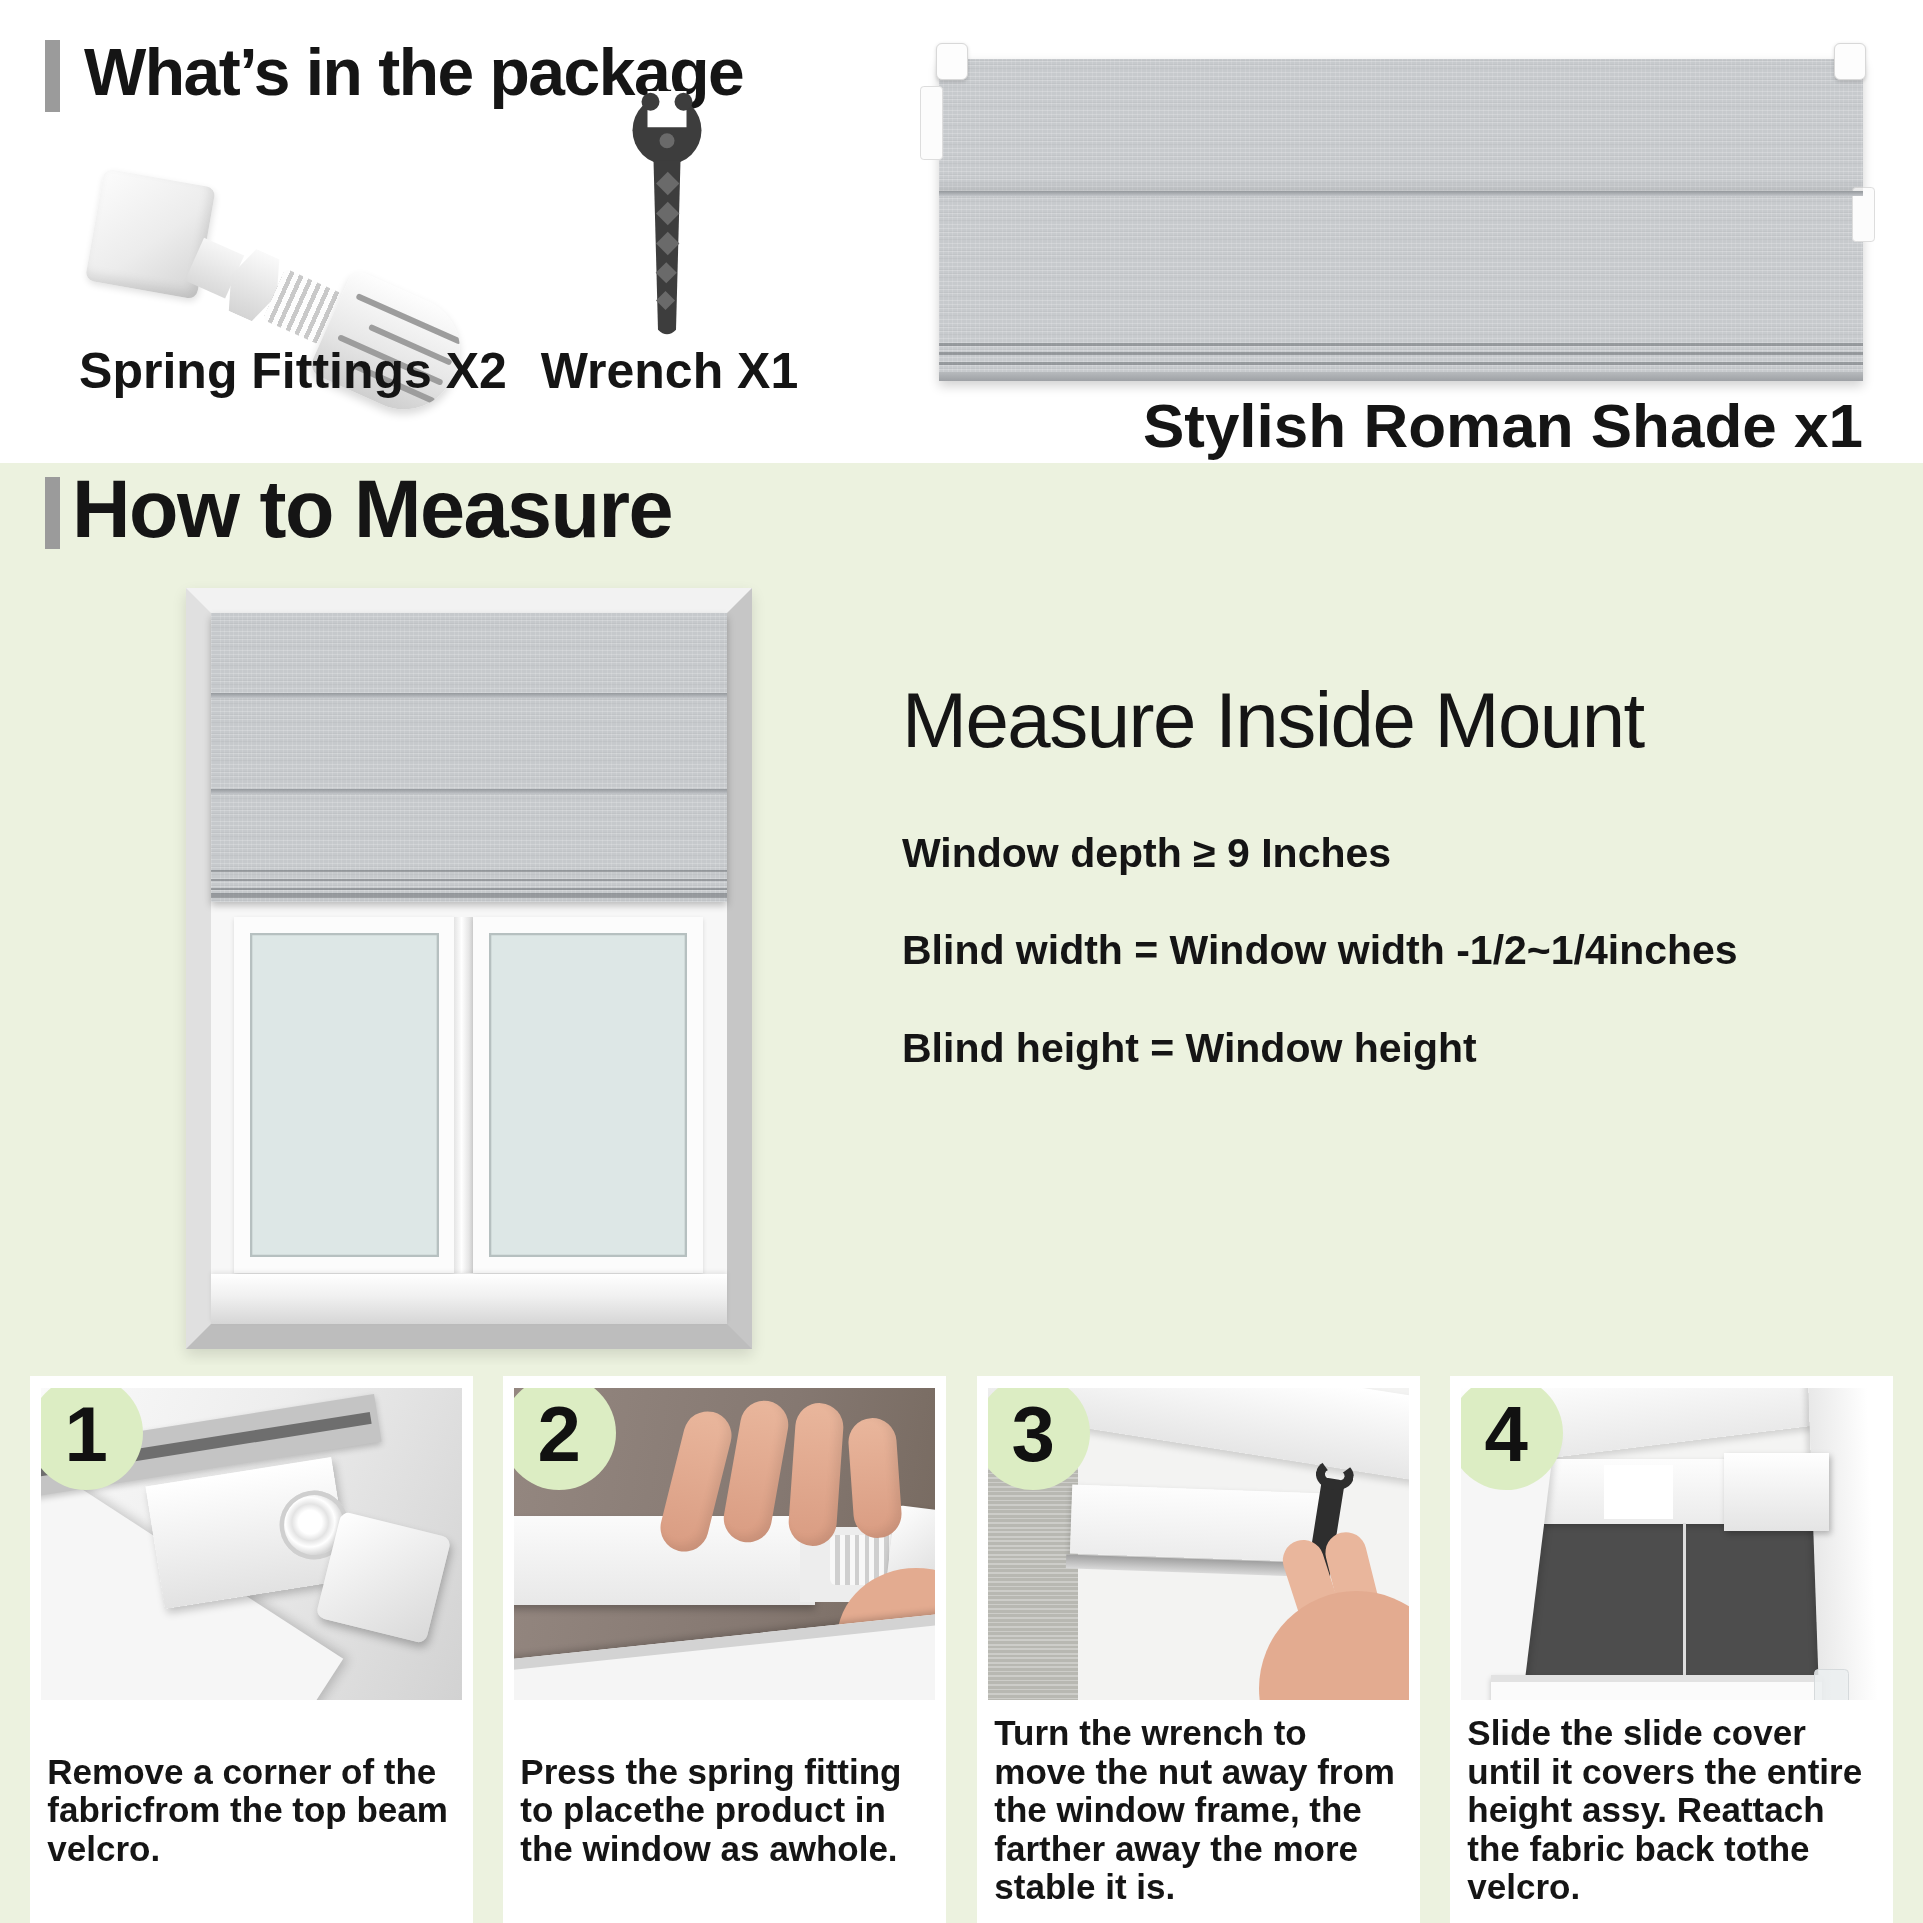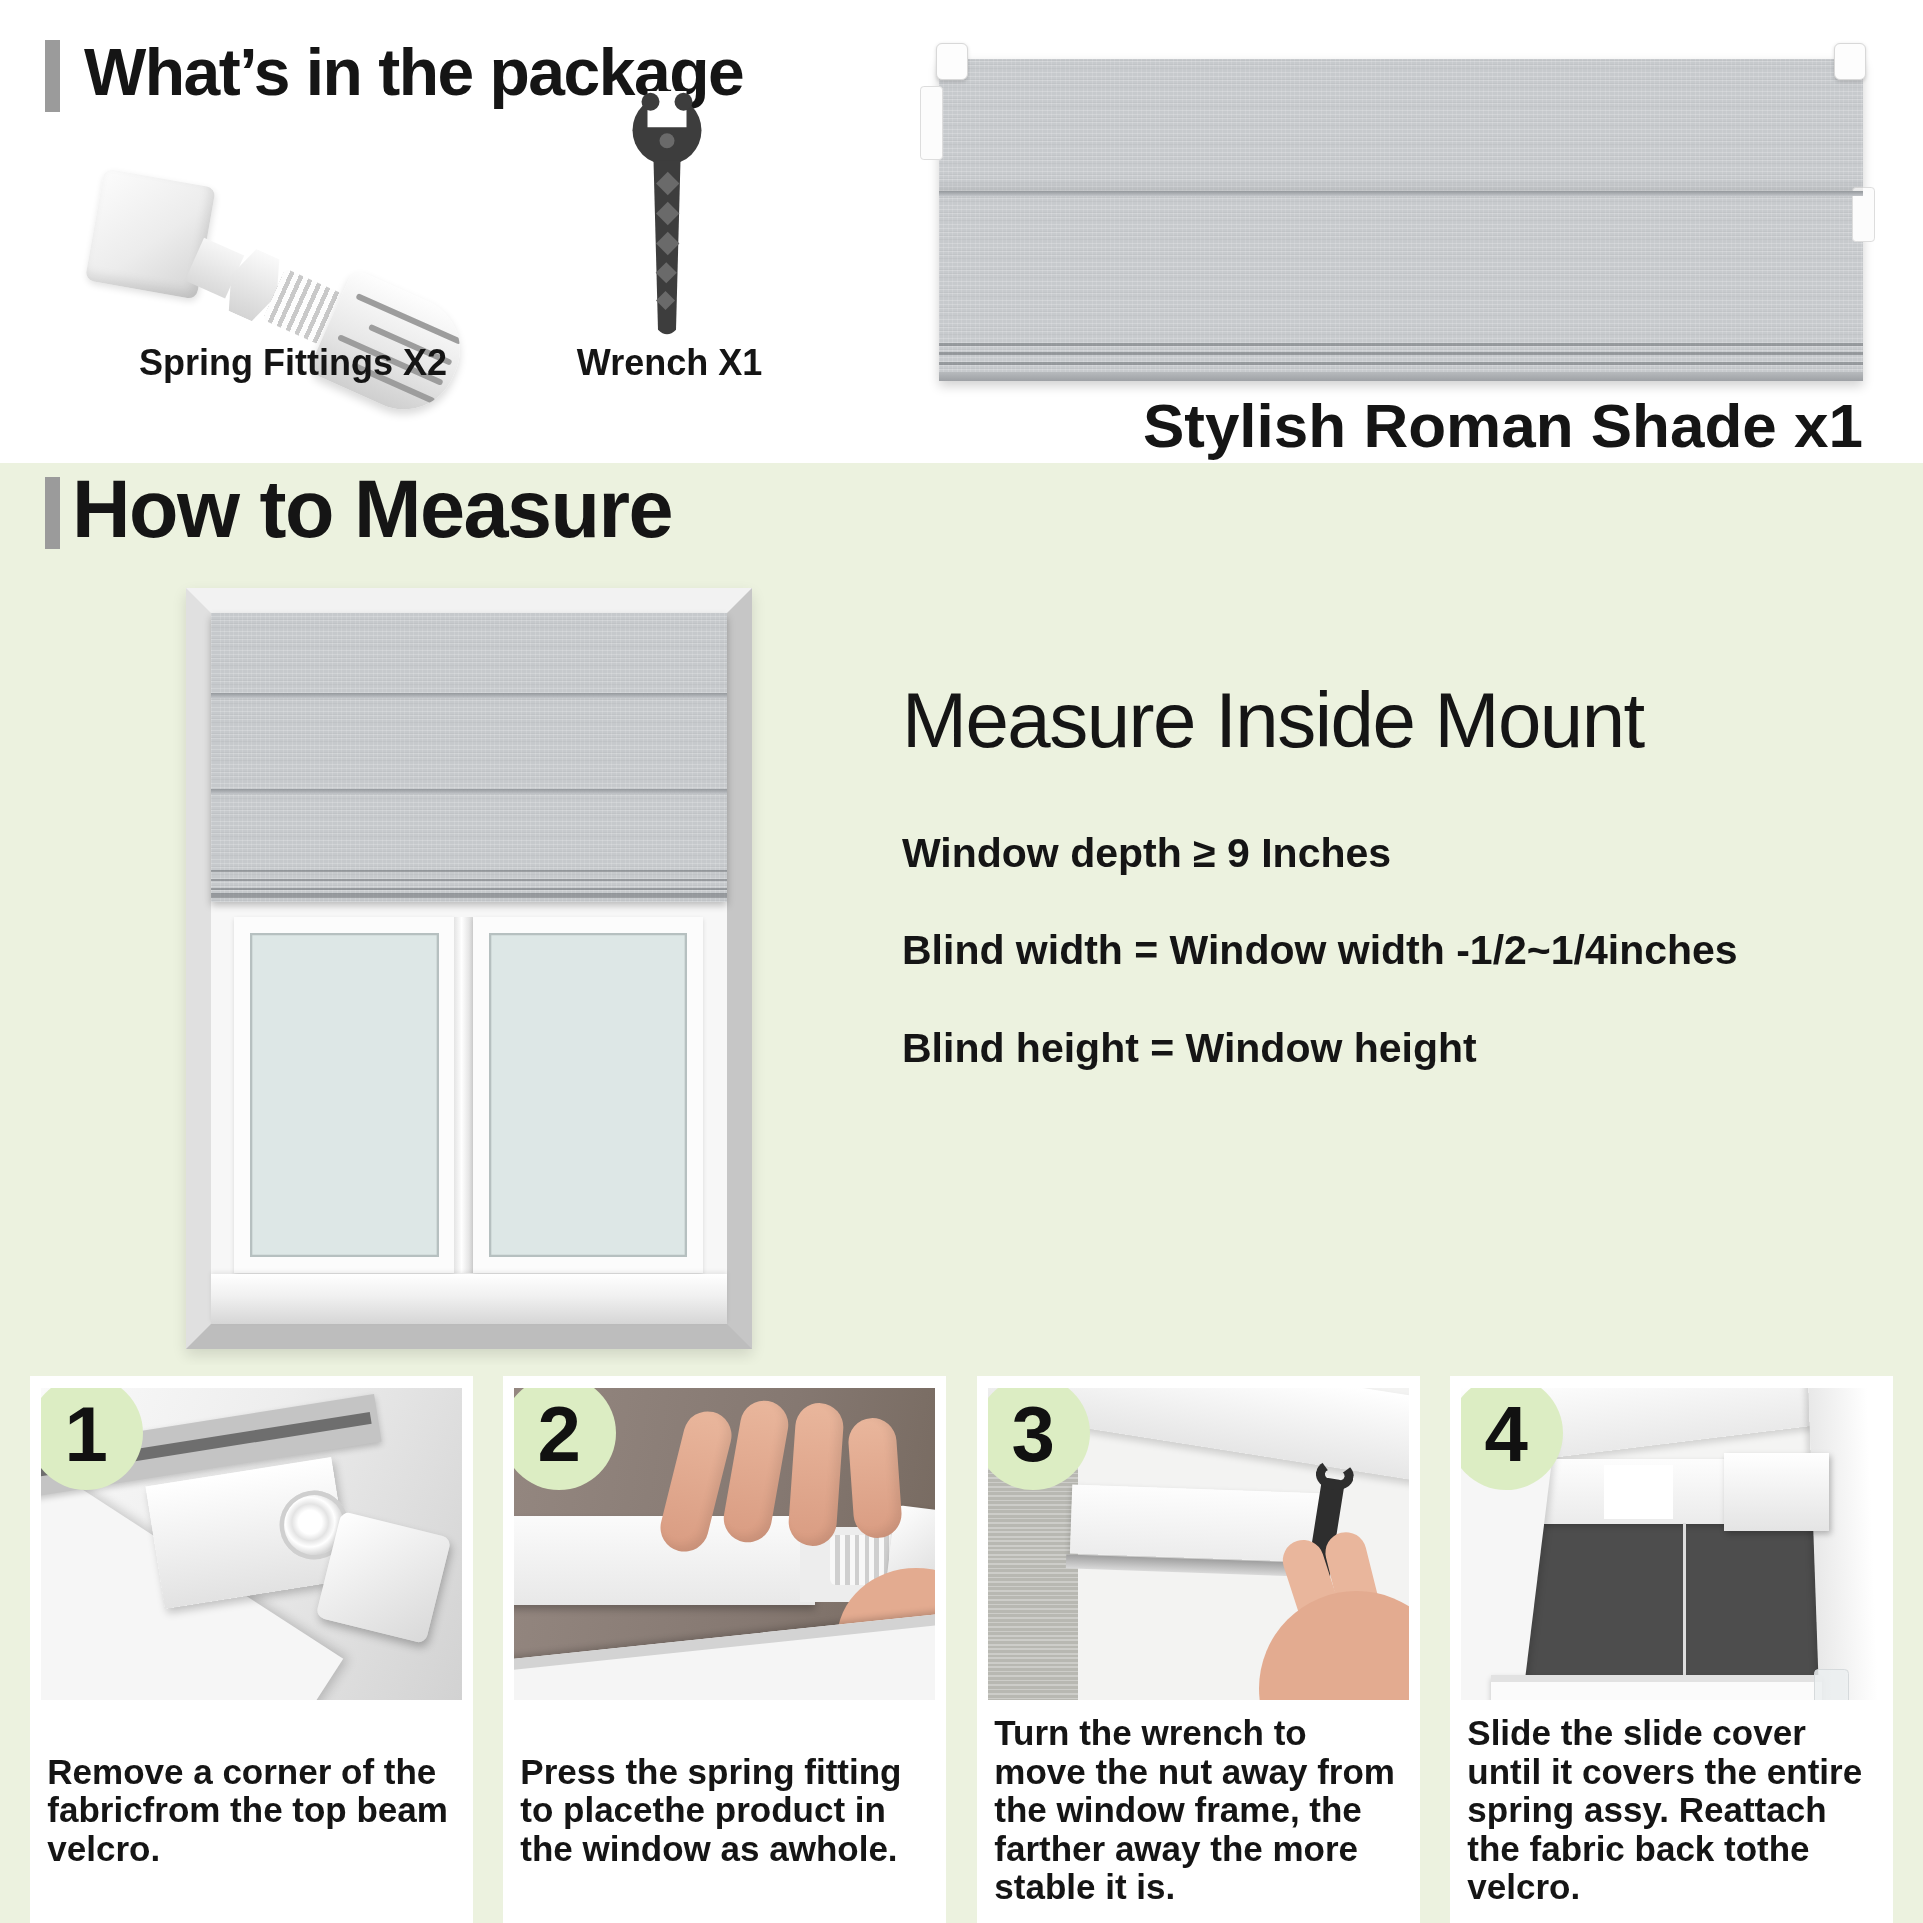--- a/index.html
+++ b/index.html
@@ -3,21 +3,21 @@
 <meta charset="utf-8">
 <style>
   html,body{margin:0;padding:0;background:#ffffff;}
   #canvas{position:relative;width:1924px;height:1924px;background:#ffffff;
           font-family:"Liberation Sans", sans-serif;color:#151515;overflow:hidden;margin-top:20px;}
 
   
   .accent-bar{position:absolute;width:15px;background:#9b9b9b;}
   .h1{position:absolute;font-weight:bold;font-size:66px;letter-spacing:-1.5px;white-space:nowrap;}
   .h2{position:absolute;font-weight:bold;font-size:81px;letter-spacing:-1.5px;white-space:nowrap;}
-  .item-label{position:absolute;font-weight:bold;font-size:36px;text-align:center;white-space:nowrap;}
+  .item-label{position:absolute;font-weight:bold;font-size:50px;text-align:center;white-space:nowrap;}
   .shade-label{position:absolute;font-weight:bold;font-size:62px;text-align:right;white-space:nowrap;}
 
   
   #sec-package{position:absolute;left:0;top:0;width:1924px;height:443px;background:#ffffff;}
 
   
   .sf-wrap{position:absolute;left:68px;top:90px;width:421px;height:240px;}
   .sf-axis{position:absolute;left:22.5px;top:53px;width:391px;height:150px;
            transform:rotate(24deg);transform-origin:45px 75px;}
   .sf-cap{position:absolute;left:0;top:9px;width:113px;height:113px;border-radius:9px;
@@ -328,18 +328,18 @@
         <div class="p4-cover"></div>
         <div class="p4-cord"></div>
         <div class="p4-curtain"></div>
         <div class="p4-bar"></div>
         <div class="p4-endcap"></div>
         <div class="badge">
           <span>4</span>
         </div>
       </div>
       <div class="caption">
-        <span>Slide the slide cover until it covers the entire spring assy. Reattach the fabric back tothe velcro.</span>
+        <span>Slide the slide cover until it covers the entire height assy. Reattach the fabric back tothe velcro.</span>
       </div>
     </div>
   </section>
 </div>
 
 
 </body></html>

